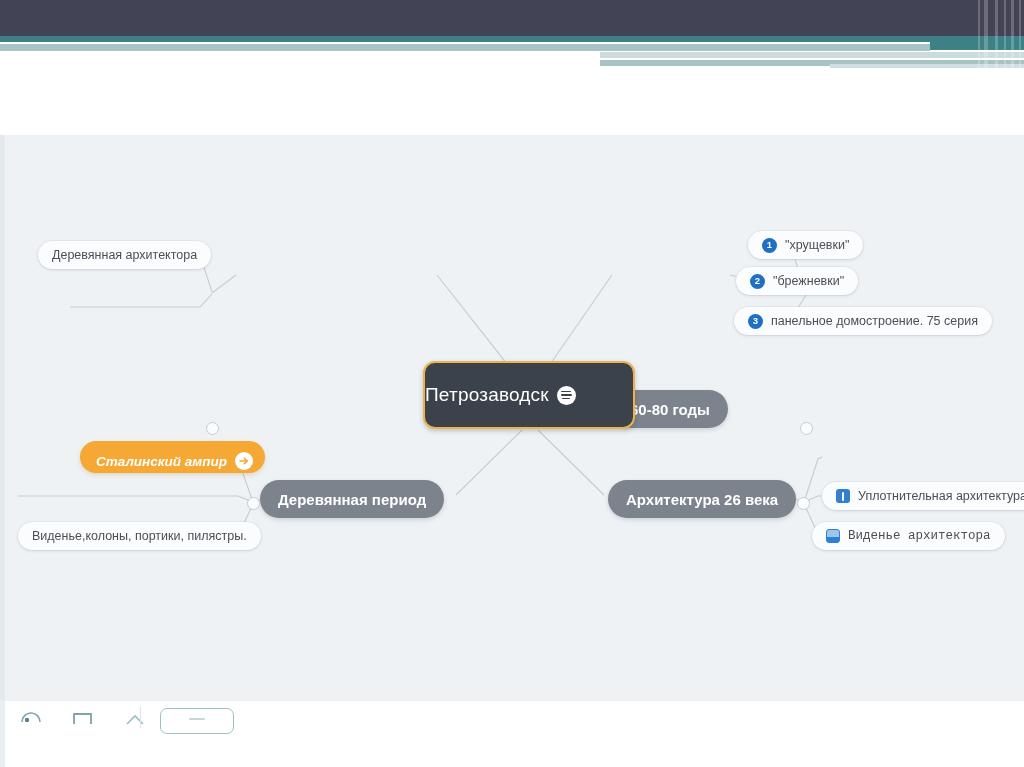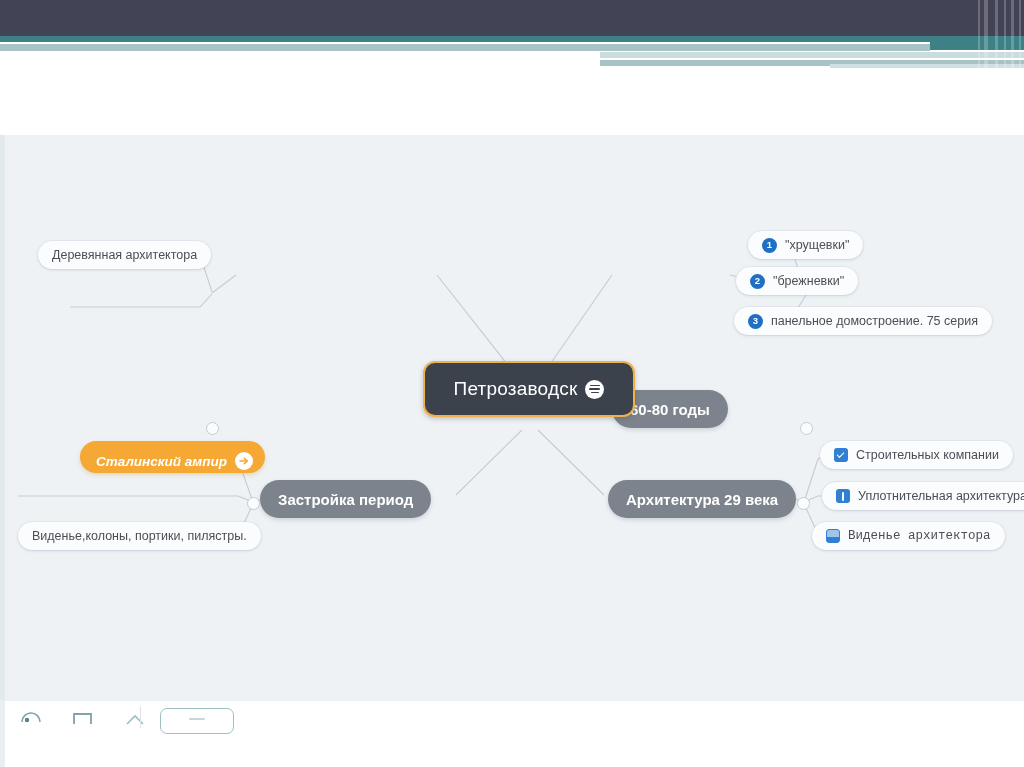--- a/index.html
+++ b/index.html
@@ -29,23 +29,23 @@
   .canvas{position:absolute;left:0;top:135px;width:1024px;height:565px;background:#eef2f5;}
   .canvas-edge{position:absolute;left:0;top:135px;width:5px;height:565px;background:#e3eaee;}
 
   svg.links{position:absolute;left:0;top:0;width:1024px;height:565px;pointer-events:none;}
 
   
   .node{position:absolute;box-sizing:border-box;display:flex;align-items:center;}
 
   
   .center-node{
-    left:423px;top:361px;width:212px;height:56px;
+    left:423px;top:361px;width:212px;height:68px;
     background:#3c424c;border:2px solid #f0b04a;border-radius:12px;
-    justify-content:center;gap:8px;
+    justify-content:flex-start;gap:8px;
     box-shadow:0 2px 5px rgba(60,70,85,.28);
   }
   .center-node .label{color:#ffffff;font-size:19px;letter-spacing:.2px;}
   .center-icon{
     width:19px;height:19px;border-radius:50%;background:#fff;
     display:flex;flex-direction:column;justify-content:center;align-items:center;gap:2px;
     flex:0 0 auto;
   }
   .center-icon i{display:block;width:10px;height:1.6px;background:#3c424c;border-radius:1px;}
   .center-icon i:nth-child(2){width:11px;}
@@ -209,47 +209,43 @@
     <div class="node leaf" style="left:736px;top:132px;">
       <span class="num-icon">2</span>
       <span class="label">"брежневки"</span>
     </div>
     <div class="node leaf" style="left:734px;top:172px;">
       <span class="num-icon">3</span>
       <span class="label">панельное домостроение. 75 серия</span>
     </div>
 
     <div class="node branch" style="left:260px;top:345px;">
-      <span class="label">Застройка период</span>
+      <span class="label">Деревянная период</span>
     </div>
     <div class="dot" style="left:247px;top:362px;"></div>
 
     <div class="node branch-orange" style="left:80px;top:306px;">
       <span class="label">Сталинский ампир</span>
       <span class="arrow-icon">
         <svg width="12" height="12" viewBox="0 0 12 12">
           <path d="M2 6 H9" stroke="#f5a833" stroke-width="1.6" fill="none" stroke-linecap="round"></path>
           <path d="M6.4 3.4 L9.2 6 L6.4 8.6" stroke="#f5a833" stroke-width="1.6" fill="none" stroke-linecap="round" stroke-linejoin="round"></path>
         </svg>
       </span>
     </div>
 
     <div class="node leaf" style="left:18px;top:387px;">
       <span class="label">Виденье,колоны, портики, пилястры.</span>
     </div>
 
     <div class="node branch" style="left:608px;top:345px;">
-      <span class="label">Архитектура 29 века</span>
+      <span class="label">Архитектура 26 века</span>
     </div>
     <div class="dot" style="left:797px;top:362px;"></div>
 
-    <div class="node leaf" style="left:820px;top:306px;">
-      <span class="mark-icon mark-check"></span>
-      <span class="label">Строительных компании</span>
-    </div>
     <div class="node leaf" style="left:822px;top:347px;">
       <span class="mark-icon mark-bar"></span>
       <span class="label">Уплотнительная архитектура</span>
     </div>
     <div class="node leaf" style="left:812px;top:387px;font-family:Liberation Mono, monospace;">
       <span class="mark-icon mark-corner"></span>
       <span class="label">Виденье архитектора</span>
     </div>
 
     <div class="node center-node" style="top:226px;">

